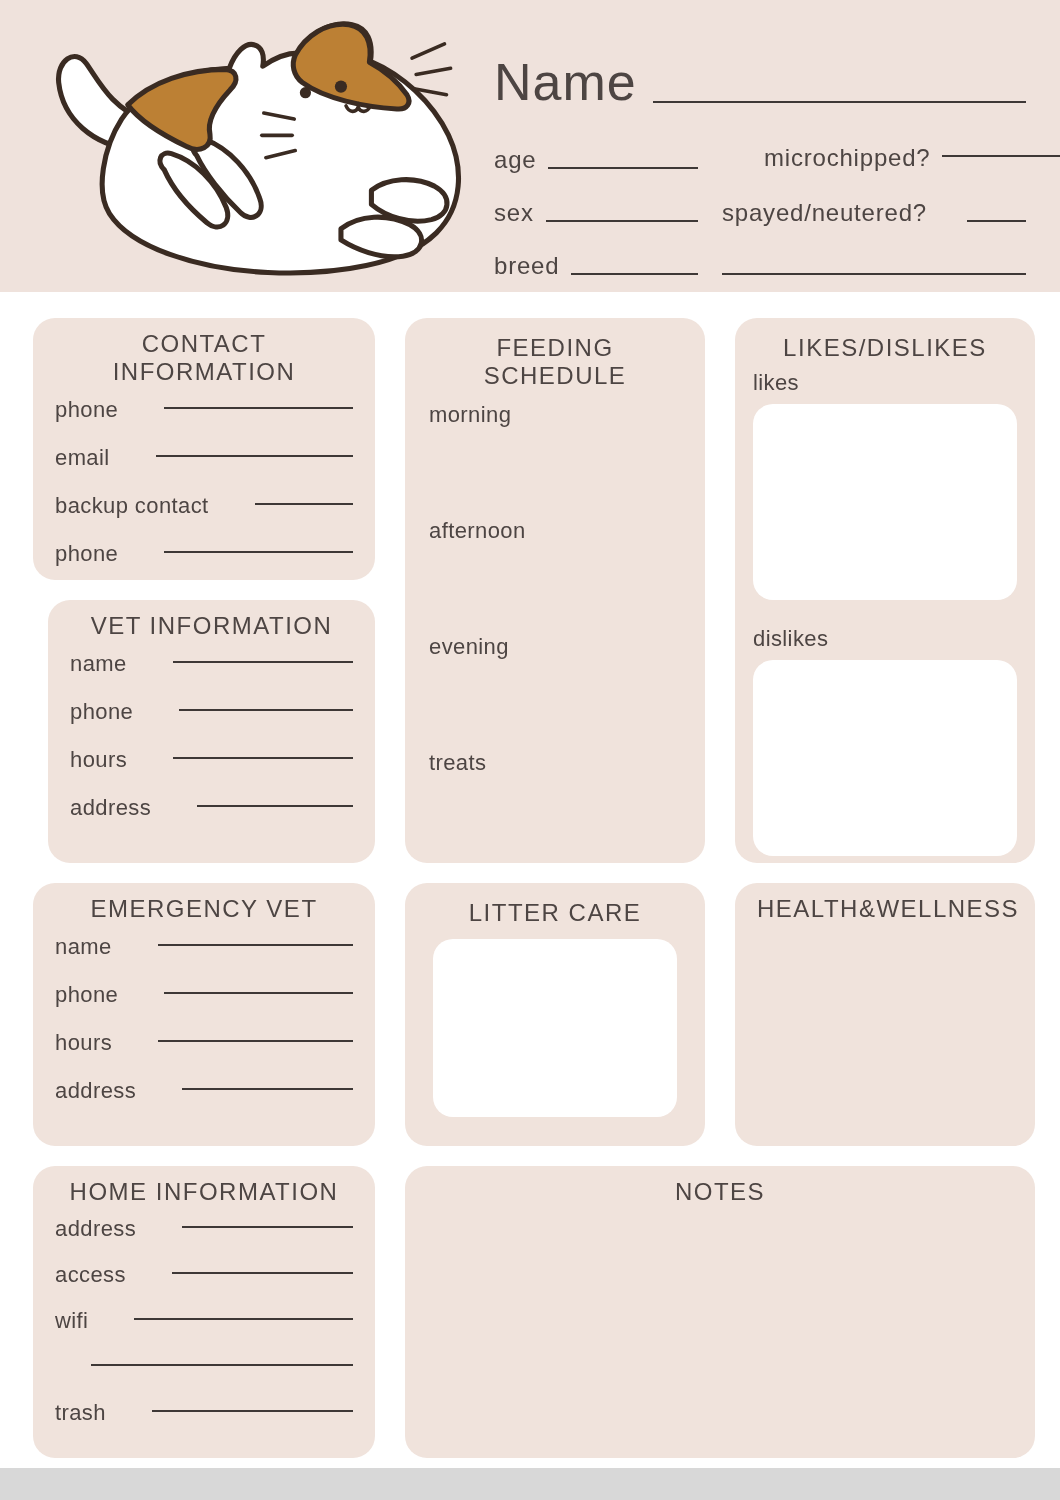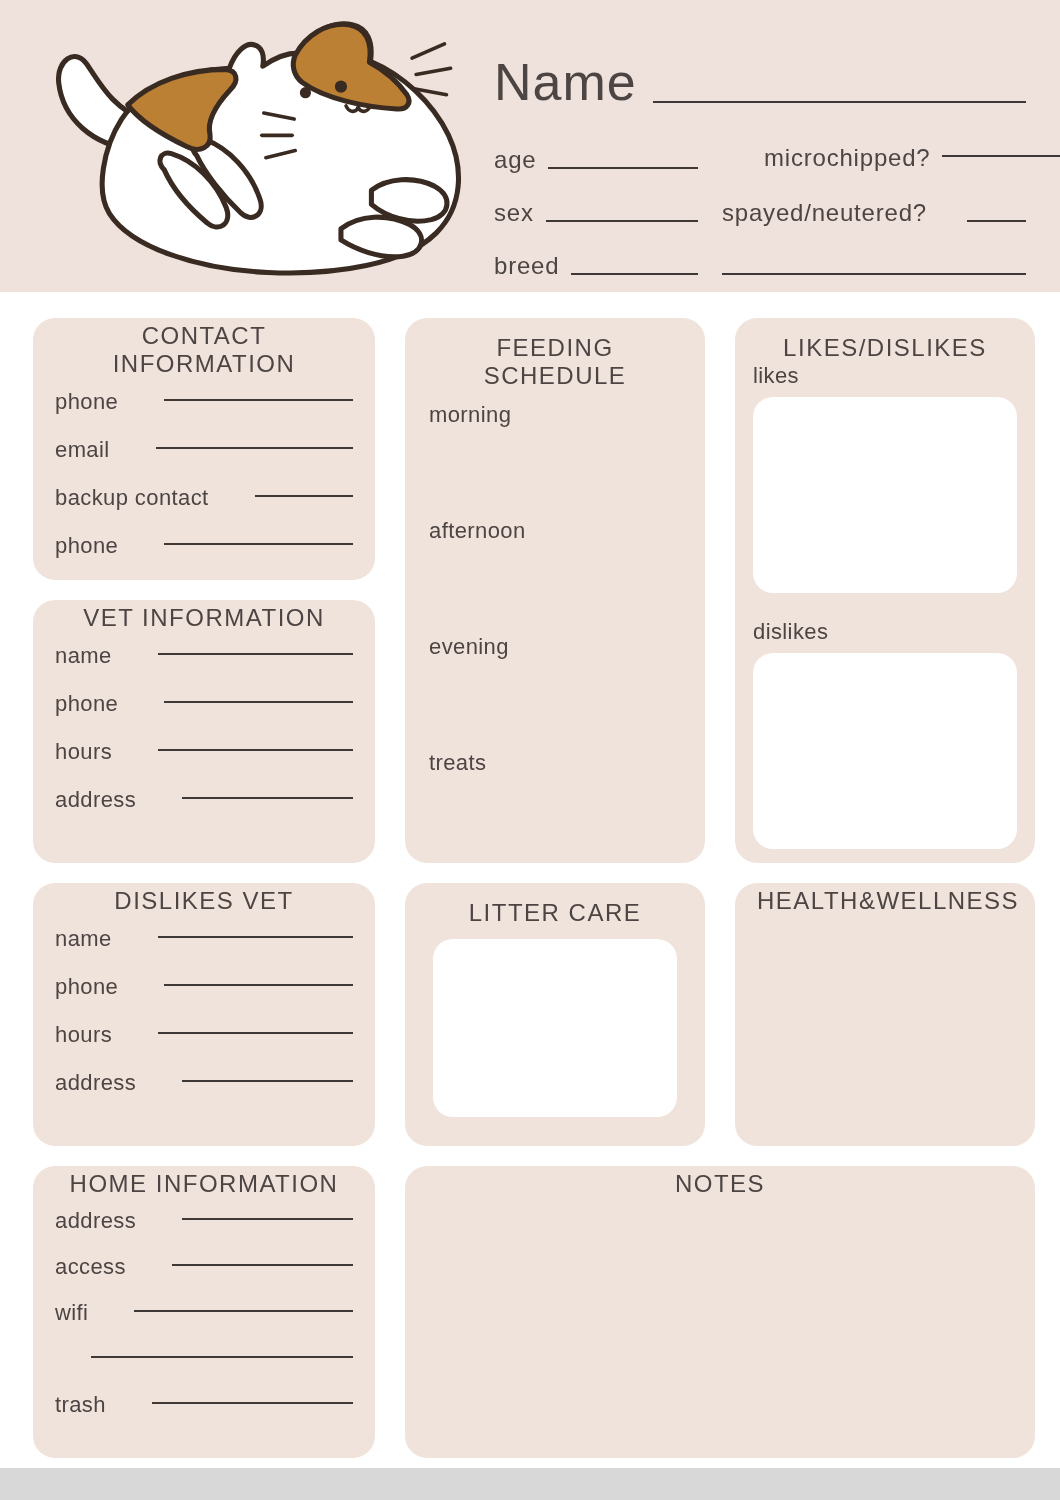--- a/index.html
+++ b/index.html
@@ -29,43 +29,43 @@
   .micro-row{left:764px; top:142px; width:304px; height:32px;align-items:center;}
   .sex-row{left:494px; top:195px; width:204px; height:32px;}
   .spayed-row{left:722px; top:195px; width:304px; height:32px;gap:28px;}
   .breed-row{left:494px; top:248px; width:204px; height:32px;}
   .breed2-row{left:722px; top:248px; width:304px; height:32px;}
 
   
   .cards{position:absolute; top:318px; left:33px; width:1002px; display:grid;
          grid-template-columns:342px 300px 300px; grid-template-rows:262px 263px 263px 292px;
          column-gap:30px; row-gap:20px;}
-  .card{background:var(--card-bg); border-radius:22px; padding:4px 22px;}
+  .card{background:var(--card-bg); border-radius:22px; padding:12px 22px;}
   .card-title{text-align:center; font-size:24px; letter-spacing:1.5px; color:var(--text); line-height:28px;}
   .card-contact{grid-column:1; grid-row:1;}
   .card-feeding{grid-column:2; grid-row:1/3; padding:16px 24px;}
   .card-likes{grid-column:3; grid-row:1/3; padding:16px 18px;}
-  .card-vet{grid-column:1; grid-row:2;}
+  .card-vet{grid-column:1; grid-row:2;margin-left:15px;}
   .card-emergency{grid-column:1; grid-row:3;}
   .card-litter{grid-column:2; grid-row:3; padding:16px 28px;}
   .card-health{grid-column:3; grid-row:3;}
   .card-home{grid-column:1; grid-row:4;}
   .card-notes{grid-column:2/4; grid-row:4;}
 
   .field-row{display:flex; align-items:center; height:48px;gap:36px;}
   .card-home .field-row{height:46px;}
   .field-label{font-size:22px; letter-spacing:.4px; color:var(--text); margin-right:10px; white-space:nowrap;}
   .field-label:empty{margin-right:0;}
   .field-line{flex:1; border-bottom:2px solid var(--line); margin-bottom:5px;}
 
   .feed-label{font-size:22px; letter-spacing:.4px; margin-top:90px;}
   .feed-label.first{margin-top:12px;}
 
   .sub-label{font-size:22px; letter-spacing:.4px;}
-  .card-likes .sub-label{margin-top:1px;}
+  .card-likes .sub-label{margin-top:8px;}
   .card-likes .sub-label.second{margin-top:26px;}
   .white-box{background:var(--box-bg); border-radius:20px;}
   .card-likes .white-box{height:196px; margin-top:8px;}
   .card-litter .white-box{height:178px; margin-top:12px;}
 </style>
 </head>
 <body>
 
 <div class="sheet">
 
@@ -179,21 +179,21 @@
         <span class="field-label">hours</span>
         <span class="field-line"></span>
       </div>
       <div class="field-row">
         <span class="field-label">address</span>
         <span class="field-line"></span>
       </div>
     </div>
 
     <div class="card card-emergency">
-      <div class="card-title">DISLIKES VET</div>
+      <div class="card-title">EMERGENCY VET</div>
       <div class="field-row">
         <span class="field-label">name</span>
         <span class="field-line"></span>
       </div>
       <div class="field-row">
         <span class="field-label">phone</span>
         <span class="field-line"></span>
       </div>
       <div class="field-row">
         <span class="field-label">hours</span>

